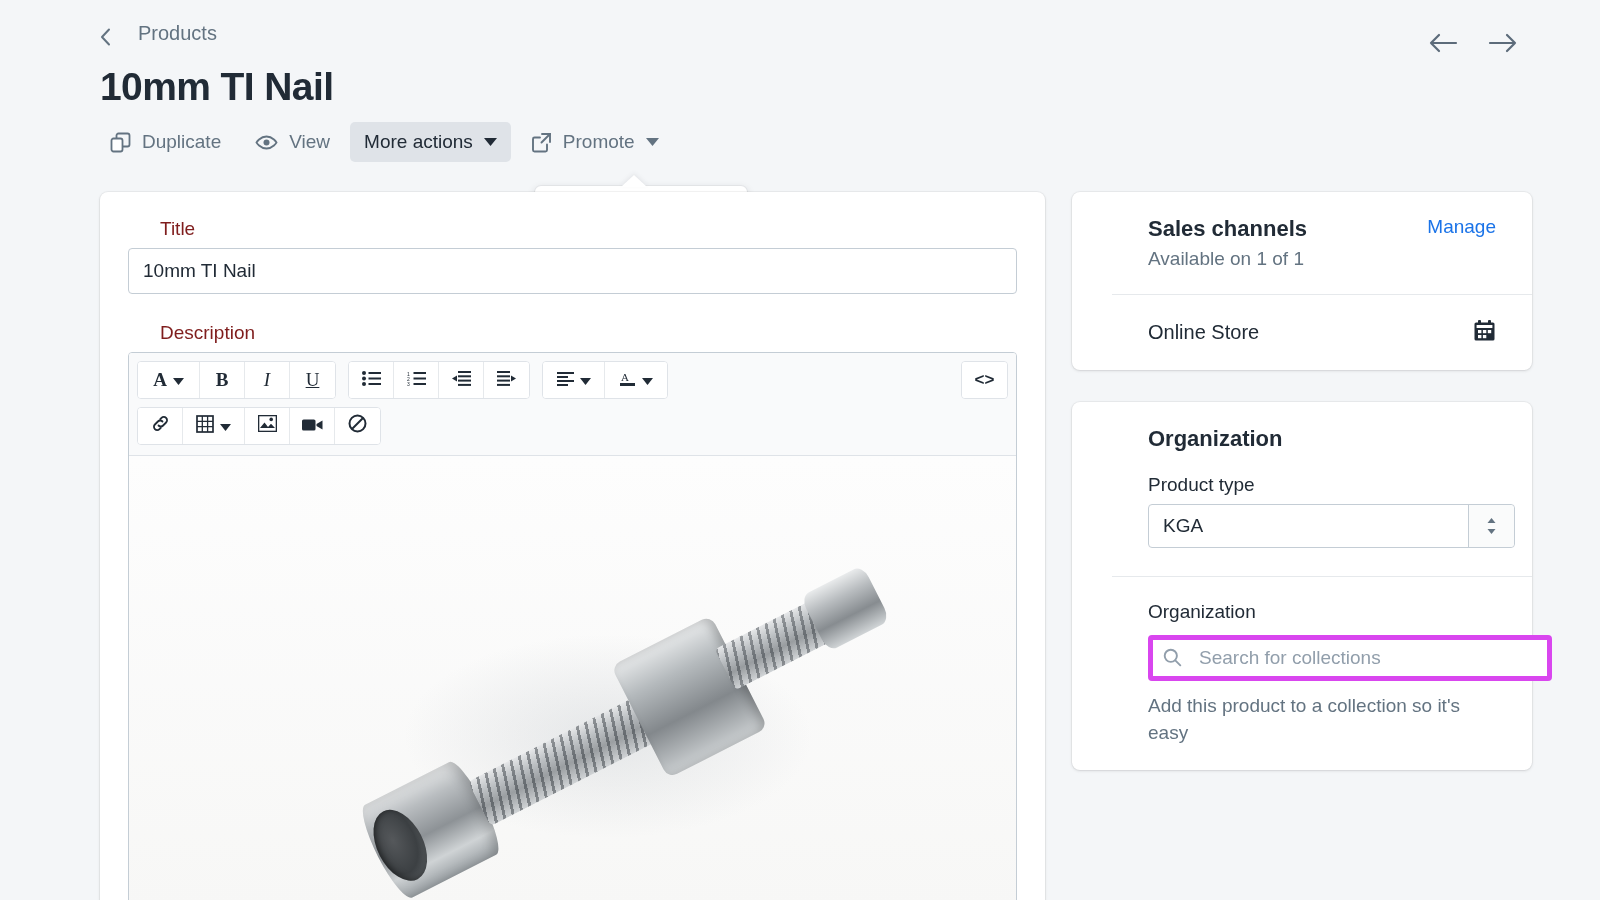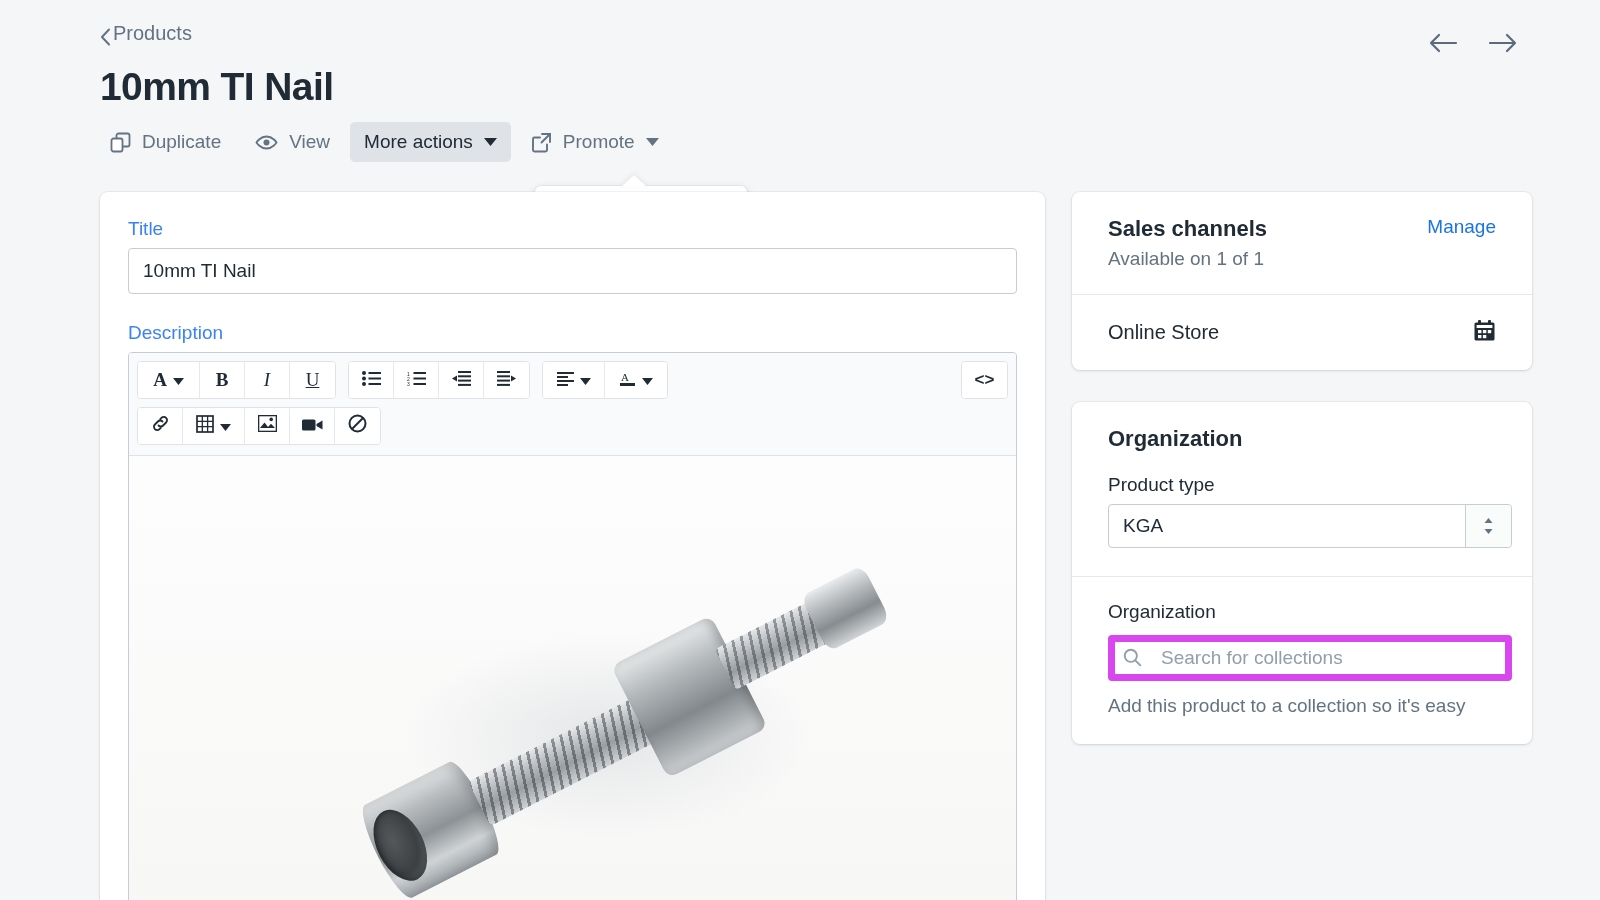--- a/index.html
+++ b/index.html
@@ -9,21 +9,21 @@
     overflow: hidden;
     background: #f4f6f8;
     font-family: "Liberation Sans", sans-serif;
     -webkit-font-smoothing: antialiased;
   }
   .page { position: relative; width: 1600px; height: 900px; }
 
   
   .header { position: absolute; left: 100px; top: 22px; width: 1420px; }
   .breadcrumb {
-    display: inline-flex; align-items: center; gap: 2px;
+    display: inline-flex; align-items: center; gap: 27px;
     color: #637381; font-size: 20px; cursor: pointer;
   }
   .breadcrumb .chev { display: block; width: 11px; height: 11px; }
   .nav-arrows {
     position: absolute; right: 0; top: 6px;
     display: flex; gap: 26px; align-items: center;
   }
   .nav-arrows .arrow-btn {
     width: 34px; height: 34px; display: flex; align-items: center; justify-content: center;
     cursor: pointer;
@@ -79,21 +79,21 @@
   .popover-label { font-size: 20px; color: #212b36; }
 
   
   .main-card {
     position: absolute; left: 100px; top: 192px;
     width: 945px; height: 720px;
     background: #fff; border-radius: 8px;
     box-shadow: 0 0 0 1px rgba(63,63,68,.05), 0 1px 3px rgba(63,63,68,.15);
     padding: 26px 28px 0 28px;
   }
-  .field-label { font-size: 19px; color: #3b82f6; margin-bottom: 8px; }
+  .field-label { font-size: 19px; color: #7f1d1d; margin-bottom: 8px; margin-left: 32px; }
   .text-input {
     width: 889px; height: 46px;
     border: 1px solid #c4cdd5; border-radius: 4px;
     background: #fff; color: #212b36;
     font-size: 19px; padding: 0 14px;
     font-family: "Liberation Sans", sans-serif;
   }
   .gap { height: 28px; }
 
   
@@ -174,49 +174,49 @@
     border-radius: 10px / 22%;
   }
 
   
   .side { position: absolute; left: 1072px; top: 192px; width: 460px; }
   .card {
     background: #fff; border-radius: 8px;
     box-shadow: 0 0 0 1px rgba(63,63,68,.05), 0 1px 3px rgba(63,63,68,.15);
     margin-bottom: 32px;
   }
-  .card-sec { padding: 24px 36px; }
+  .card-sec { padding: 24px 36px; margin-left: 40px; }
   .card-sec + .card-sec { border-top: 1px solid #e6e9ec; }
   .card-head { display: flex; align-items: flex-start; justify-content: space-between; }
   .card-title { font-size: 22px; font-weight: bold; color: #212b36; margin: 0; }
   .link { color: #1a73e8; font-size: 19px; cursor: pointer; }
   .sub { color: #637381; font-size: 19px; margin-top: 6px; }
   .chan-row { display: flex; align-items: center; justify-content: space-between; }
   .chan-name { font-size: 20px; color: #212b36; }
 
-  .select-wrap { position: relative; width: 404px; height: 44px; margin-bottom: 4px; }
+  .select-wrap { position: relative; width: 367px; height: 44px; margin-bottom: 4px; }
   .select-box {
     width: 100%; height: 100%;
     border: 1px solid #c4cdd5; border-radius: 4px;
     background: #fff; display: flex; align-items: center;
     padding: 0 14px; font-size: 19px; color: #212b36; cursor: pointer;
   }
   .select-stepper {
     position: absolute; right: 1px; top: 1px; width: 46px; height: 42px;
     border-left: 1px solid #c4cdd5; background: #fafbfb;
     display: flex; align-items: center; justify-content: center;
     border-radius: 0 4px 4px 0;
   }
   .lbl { font-size: 19px; color: #212b36; margin: 0 0 8px 0; }
   .lbl.mt { margin-top: 22px; }
 
   .search-wrap { position: relative; width: 404px; height: 46px; margin-top: 12px; }
   .search-input {
     width: 100%; height: 100%;
-    border: 7px solid #d946ef; border-radius: 4px;
+    border: 5px solid #d946ef; border-radius: 4px;
     background: #fff; padding: 0 14px 0 46px;
     font-size: 19px; color: #212b36;
     font-family: "Liberation Sans", sans-serif;
   }
   .search-input::placeholder { color: #919eab; }
   .search-ico { position: absolute; left: 15px; top: 13px; }
   .help { color: #637381; font-size: 19px; margin-top: 12px; line-height: 1.4; }
 </style>
 </head>
 <body>

